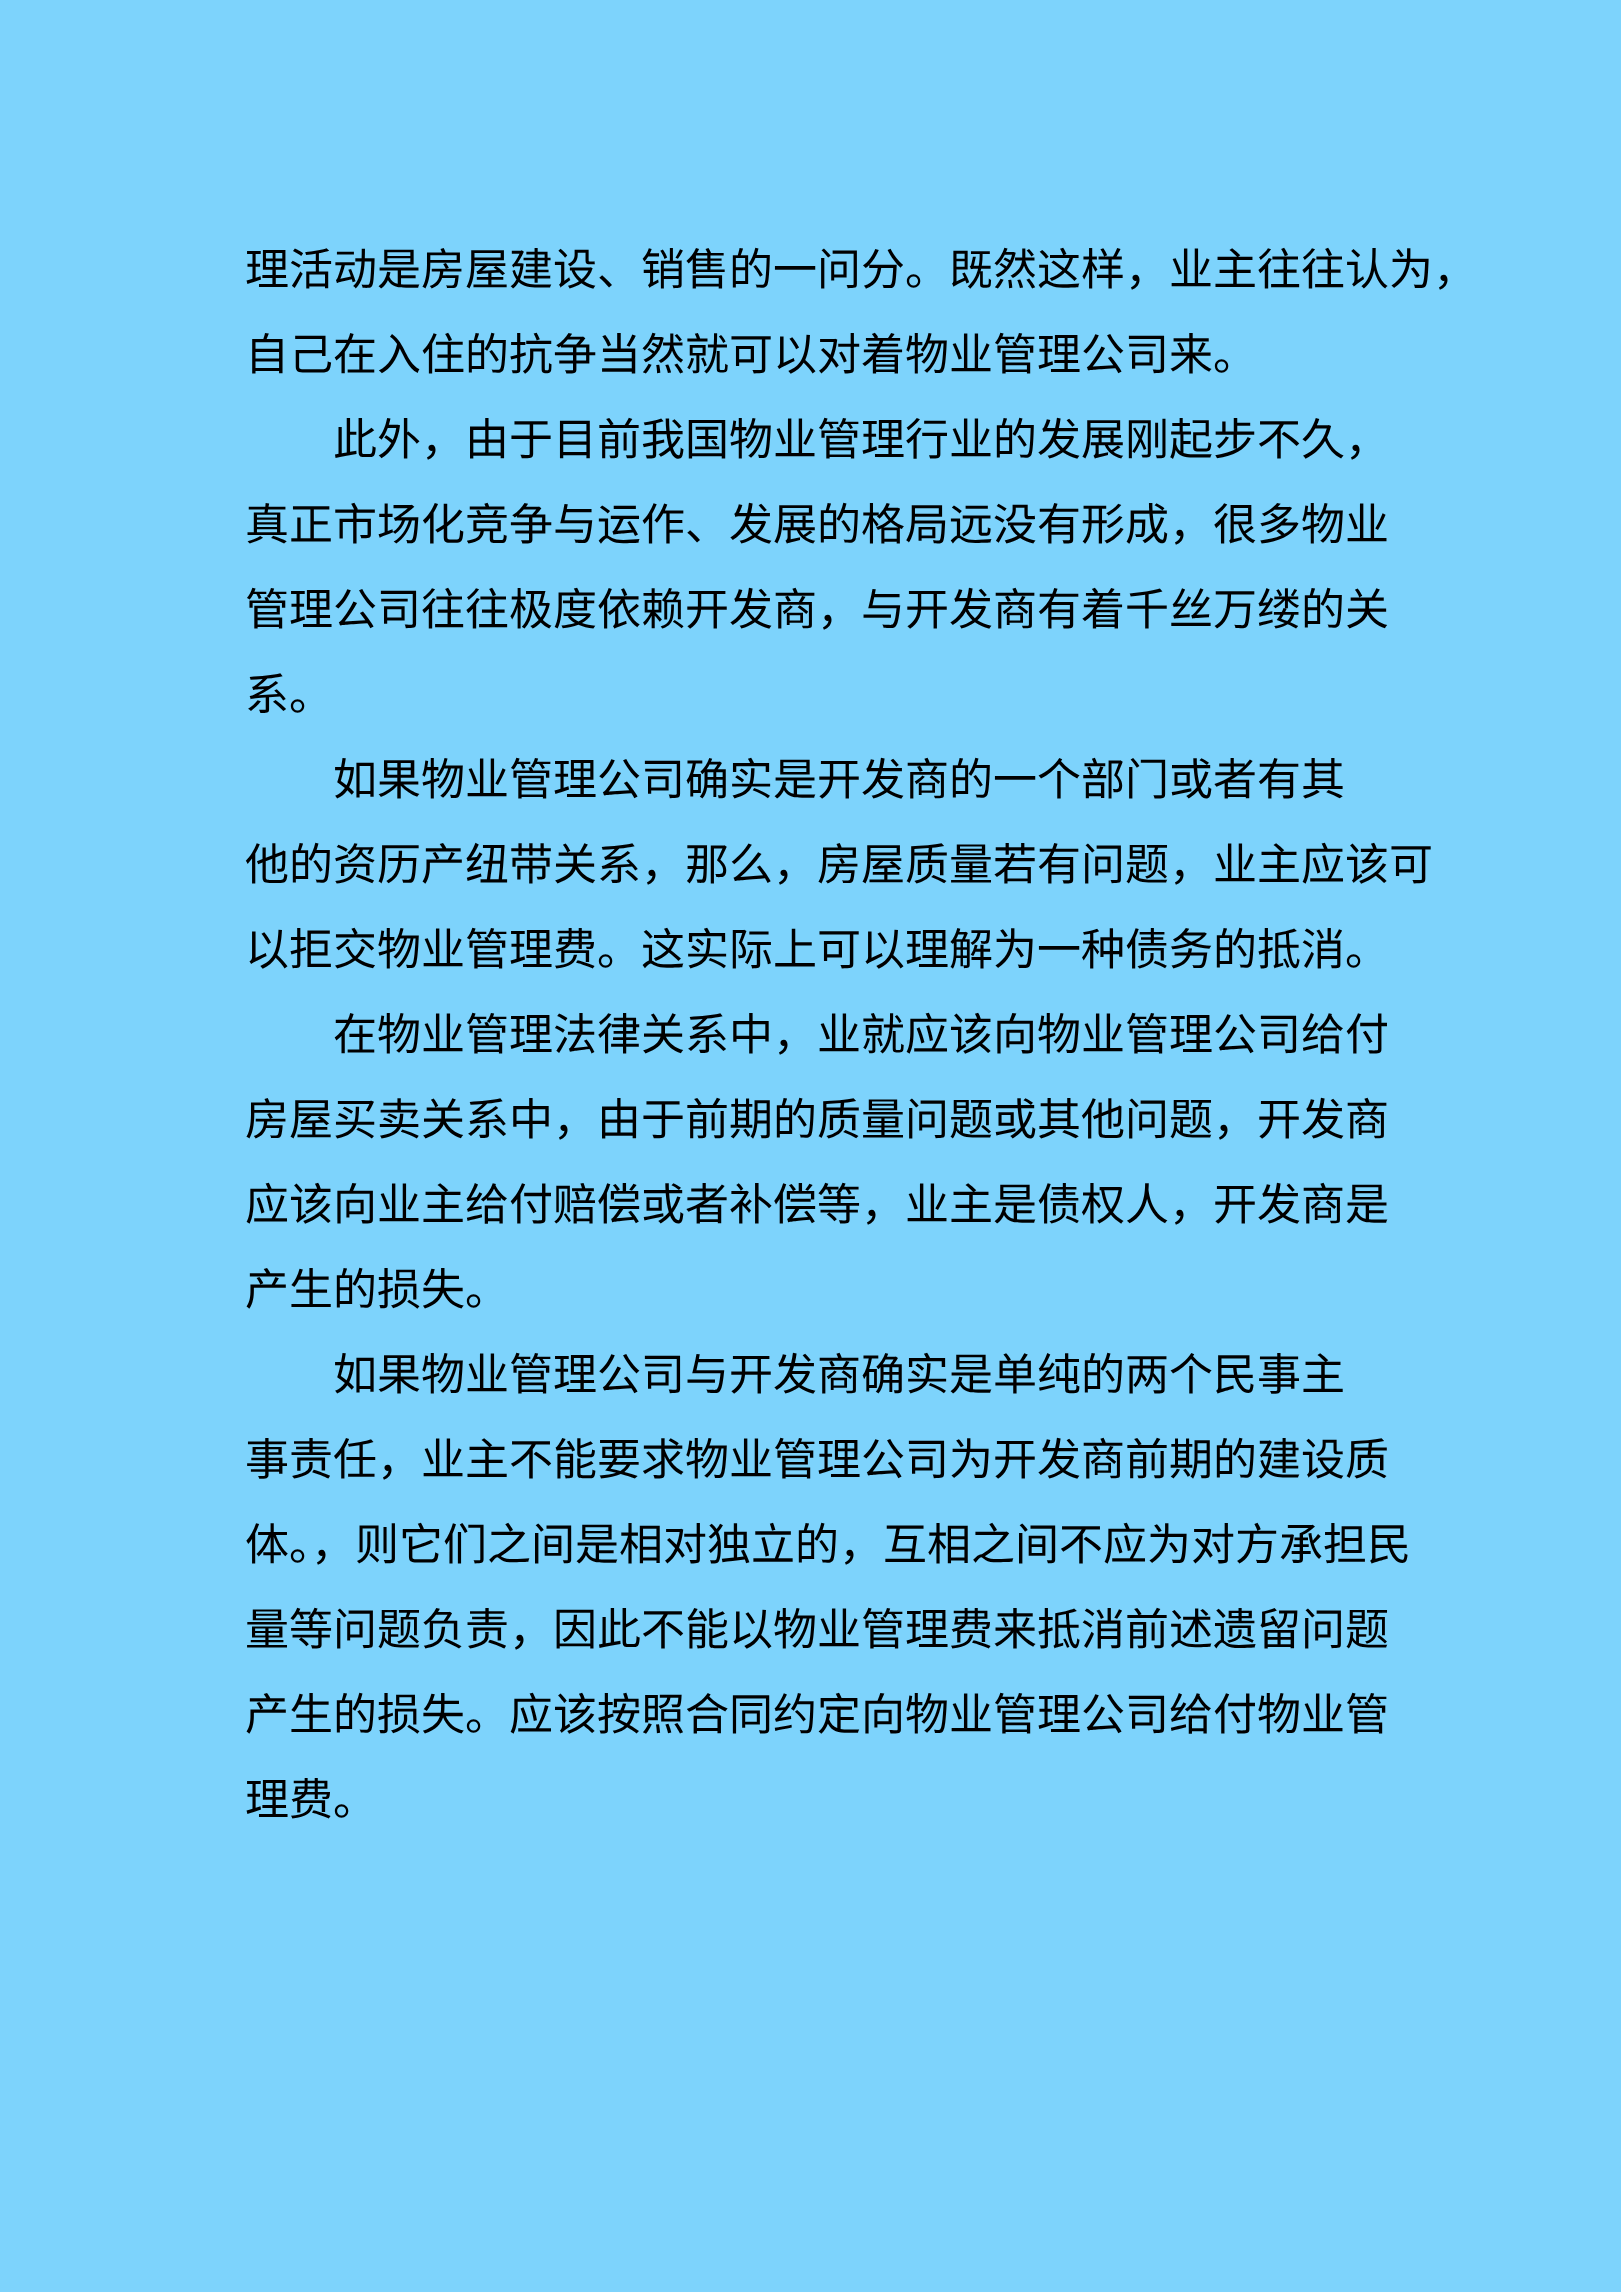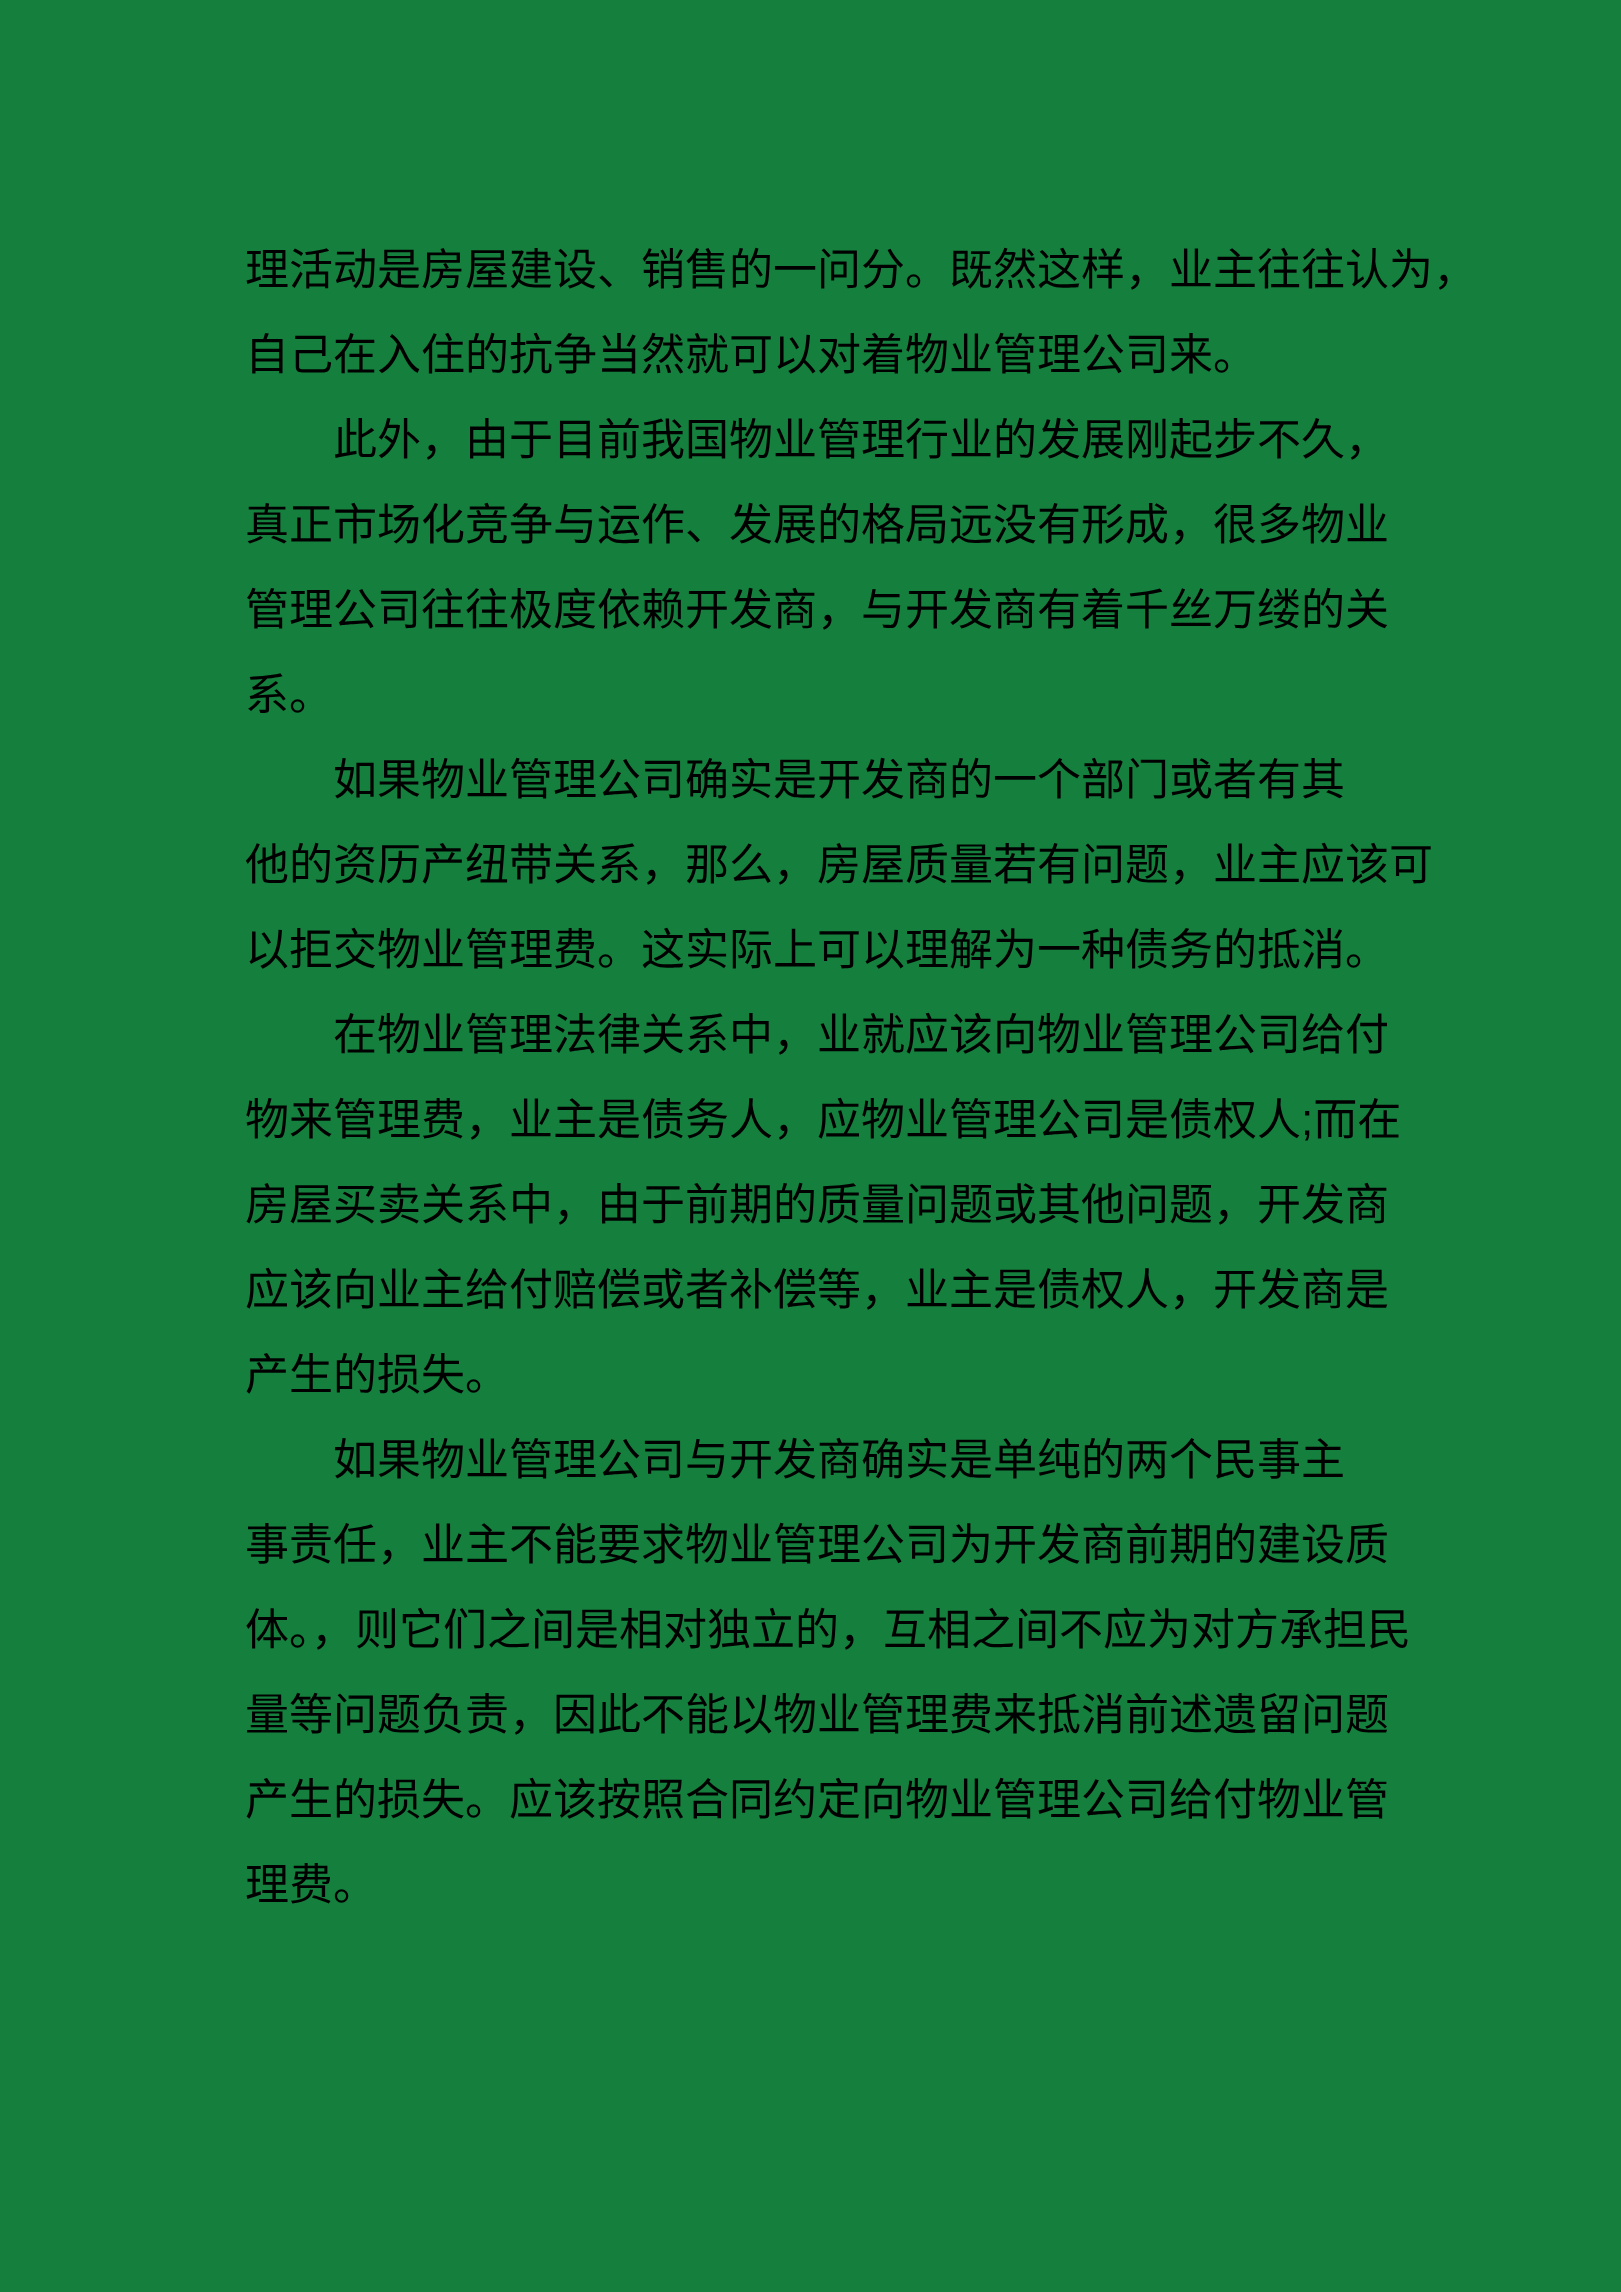--- a/index.html
+++ b/index.html
@@ -4,21 +4,21 @@
 <style>
   html, body {
     margin: 0;
     padding: 0;
     background: #ffffff;
   }
   .page {
     position: relative;
     width: 1621px;
     height: 2293px;
-    background: #15803d;
+    background: #7dd3fc;
     overflow: hidden;
     font-family: "Liberation Sans", sans-serif;
   }
   .text-block {
     position: absolute;
     left: 245px;
     top: 227px;
     width: 1196px;
     color: #000000;
   }
@@ -57,21 +57,20 @@
     </div>
 
     <div class="paragraph">
       <div class="text-line indented">如果物业管理公司确实是开发商的一个部门或者有其</div>
       <div class="text-line">他的资历产纽带关系，那么，房屋质量若有问题，业主应该可</div>
       <div class="text-line">以拒交物业管理费。这实际上可以理解为一种债务的抵消。</div>
     </div>
 
     <div class="paragraph">
       <div class="text-line indented">在物业管理法律关系中，业就应该向物业管理公司给付</div>
-      <div class="text-line">物来管理费，业主是债务人，应物业管理公司是债权人;而在</div>
       <div class="text-line">房屋买卖关系中，由于前期的质量问题或其他问题，开发商</div>
       <div class="text-line">应该向业主给付赔偿或者补偿等，业主是债权人，开发商是</div>
       <div class="text-line">产生的损失。</div>
     </div>
 
     <div class="paragraph">
       <div class="text-line indented">如果物业管理公司与开发商确实是单纯的两个民事主</div>
       <div class="text-line">事责任，业主不能要求物业管理公司为开发商前期的建设质</div>
       <div class="text-line">体。，则它们之间是相对独立的，互相之间不应为对方承担民</div>
       <div class="text-line">量等问题负责，因此不能以物业管理费来抵消前述遗留问题</div>

